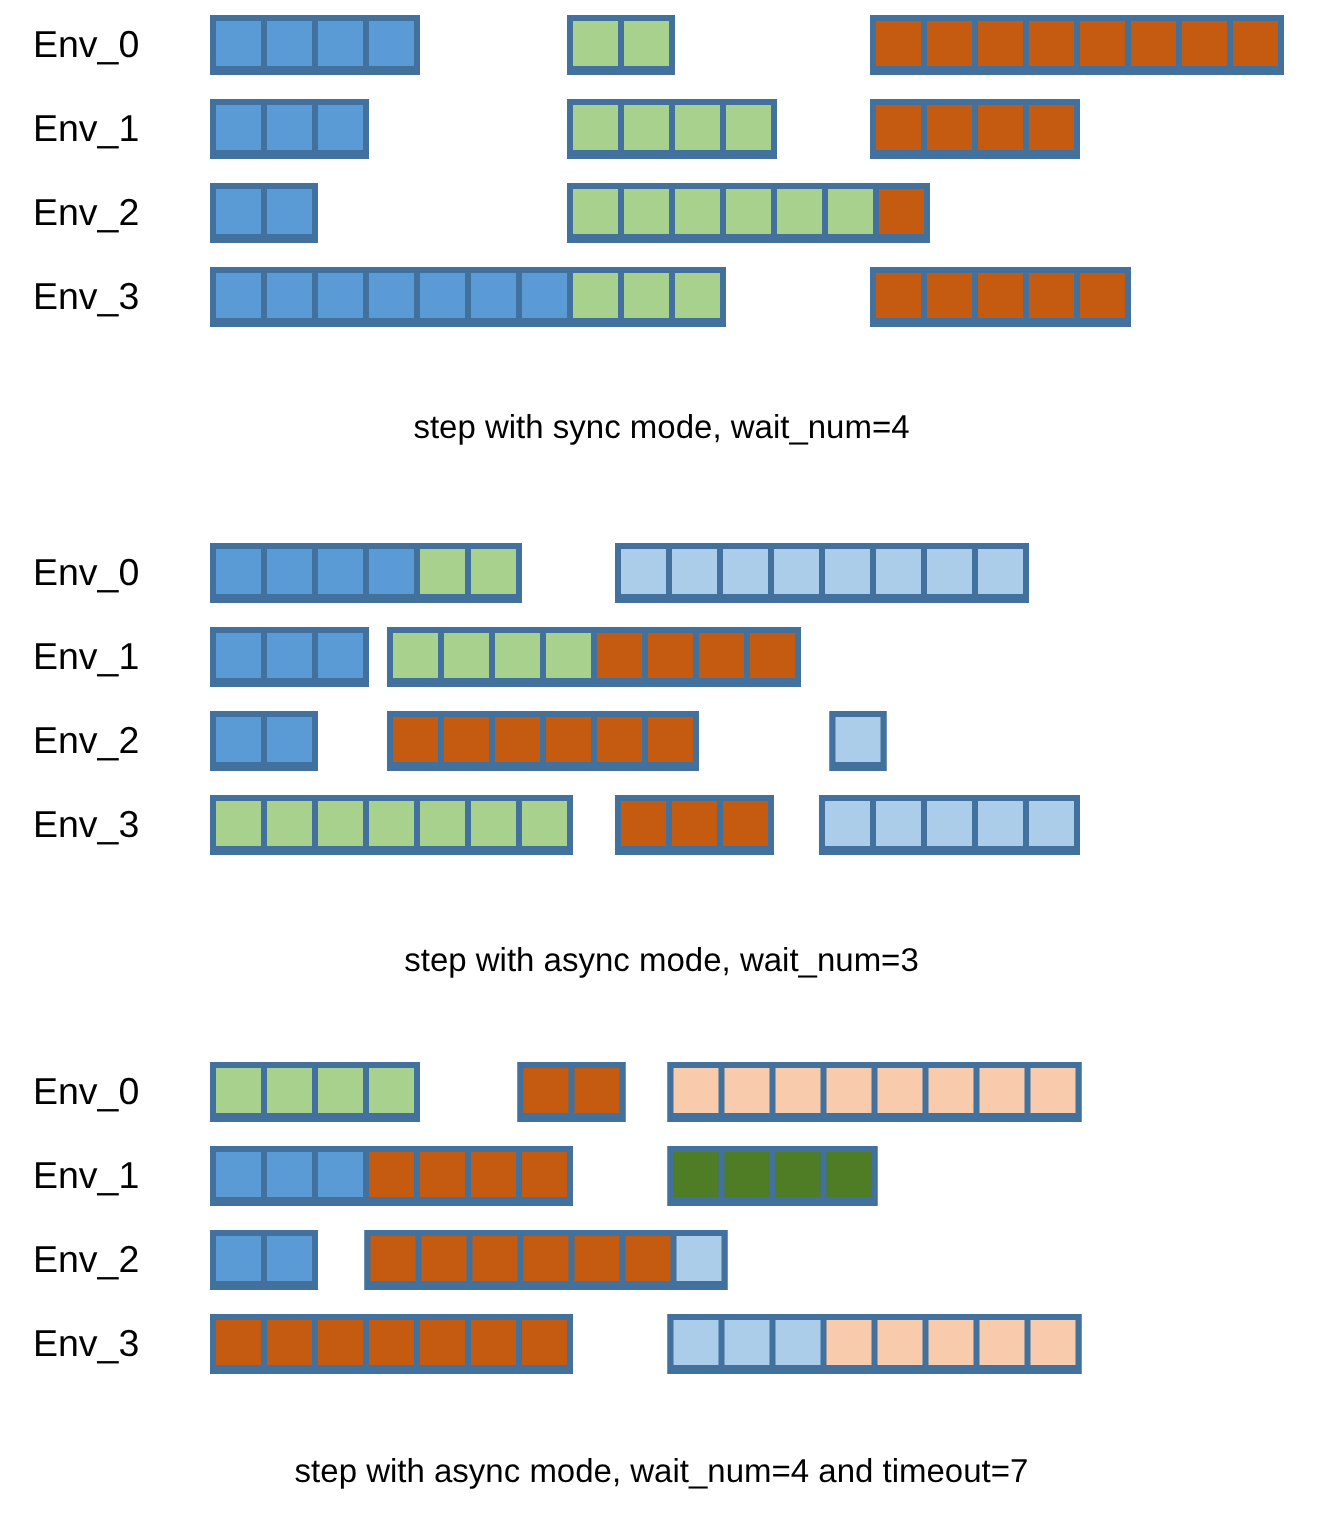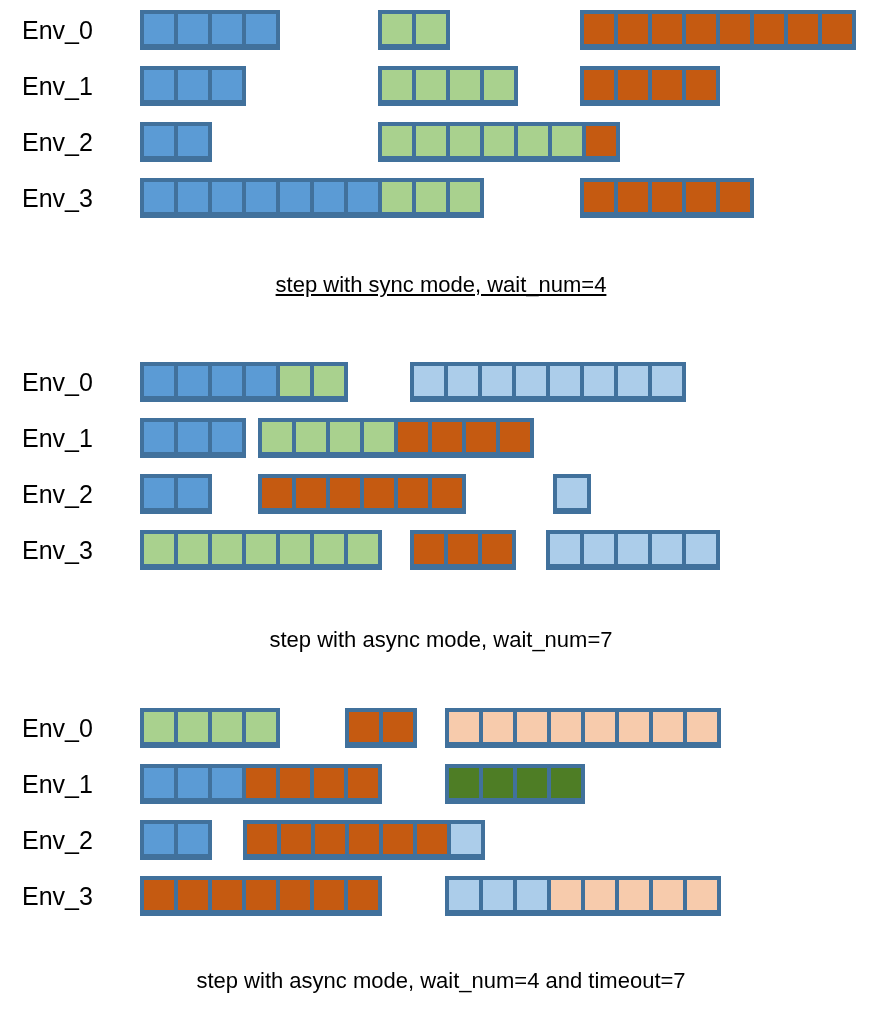--- a/index.html
+++ b/index.html
@@ -161,21 +161,21 @@
           <div class="cell" style="background: rgb(169, 209, 142);"></div>
         </div>
         <div class="block" style="left: 580px;">
           <div class="cell" style="background: rgb(197, 90, 17);"></div>
           <div class="cell" style="background: rgb(197, 90, 17);"></div>
           <div class="cell" style="background: rgb(197, 90, 17);"></div>
           <div class="cell" style="background: rgb(197, 90, 17);"></div>
           <div class="cell" style="background: rgb(197, 90, 17);"></div>
         </div>
       </div>
-      <div class="caption" style="top: 272px; text-decoration: underline;">step with sync mode, wait_num=4</div>
+      <div class="caption" style="top: 272px;">step with sync mode, wait_num=4</div>
     </div>
     <div class="panel" style="top: 0px;">
       <div class="env-row" style="top: 360px;">
         <div class="env-label">Env_0</div>
         <div class="block" style="left: 140px;">
           <div class="cell" style="background: rgb(91, 155, 213);"></div>
           <div class="cell" style="background: rgb(91, 155, 213);"></div>
           <div class="cell" style="background: rgb(91, 155, 213);"></div>
           <div class="cell" style="background: rgb(91, 155, 213);"></div>
           <div class="cell" style="background: rgb(169, 209, 142);"></div>
@@ -245,21 +245,21 @@
           <div class="cell" style="background: rgb(197, 90, 17);"></div>
         </div>
         <div class="block" style="left: 546px;">
           <div class="cell" style="background: rgb(172, 205, 234);"></div>
           <div class="cell" style="background: rgb(172, 205, 234);"></div>
           <div class="cell" style="background: rgb(172, 205, 234);"></div>
           <div class="cell" style="background: rgb(172, 205, 234);"></div>
           <div class="cell" style="background: rgb(172, 205, 234);"></div>
         </div>
       </div>
-      <div class="caption" style="top: 627px;">step with async mode, wait_num=7</div>
+      <div class="caption" style="top: 627px;">step with async mode, wait_num=3</div>
     </div>
     <div class="panel" style="top: 0px;">
       <div class="env-row" style="top: 706px;">
         <div class="env-label">Env_0</div>
         <div class="block" style="left: 140px;">
           <div class="cell" style="background: rgb(169, 209, 142);"></div>
           <div class="cell" style="background: rgb(169, 209, 142);"></div>
           <div class="cell" style="background: rgb(169, 209, 142);"></div>
           <div class="cell" style="background: rgb(169, 209, 142);"></div>
         </div>

